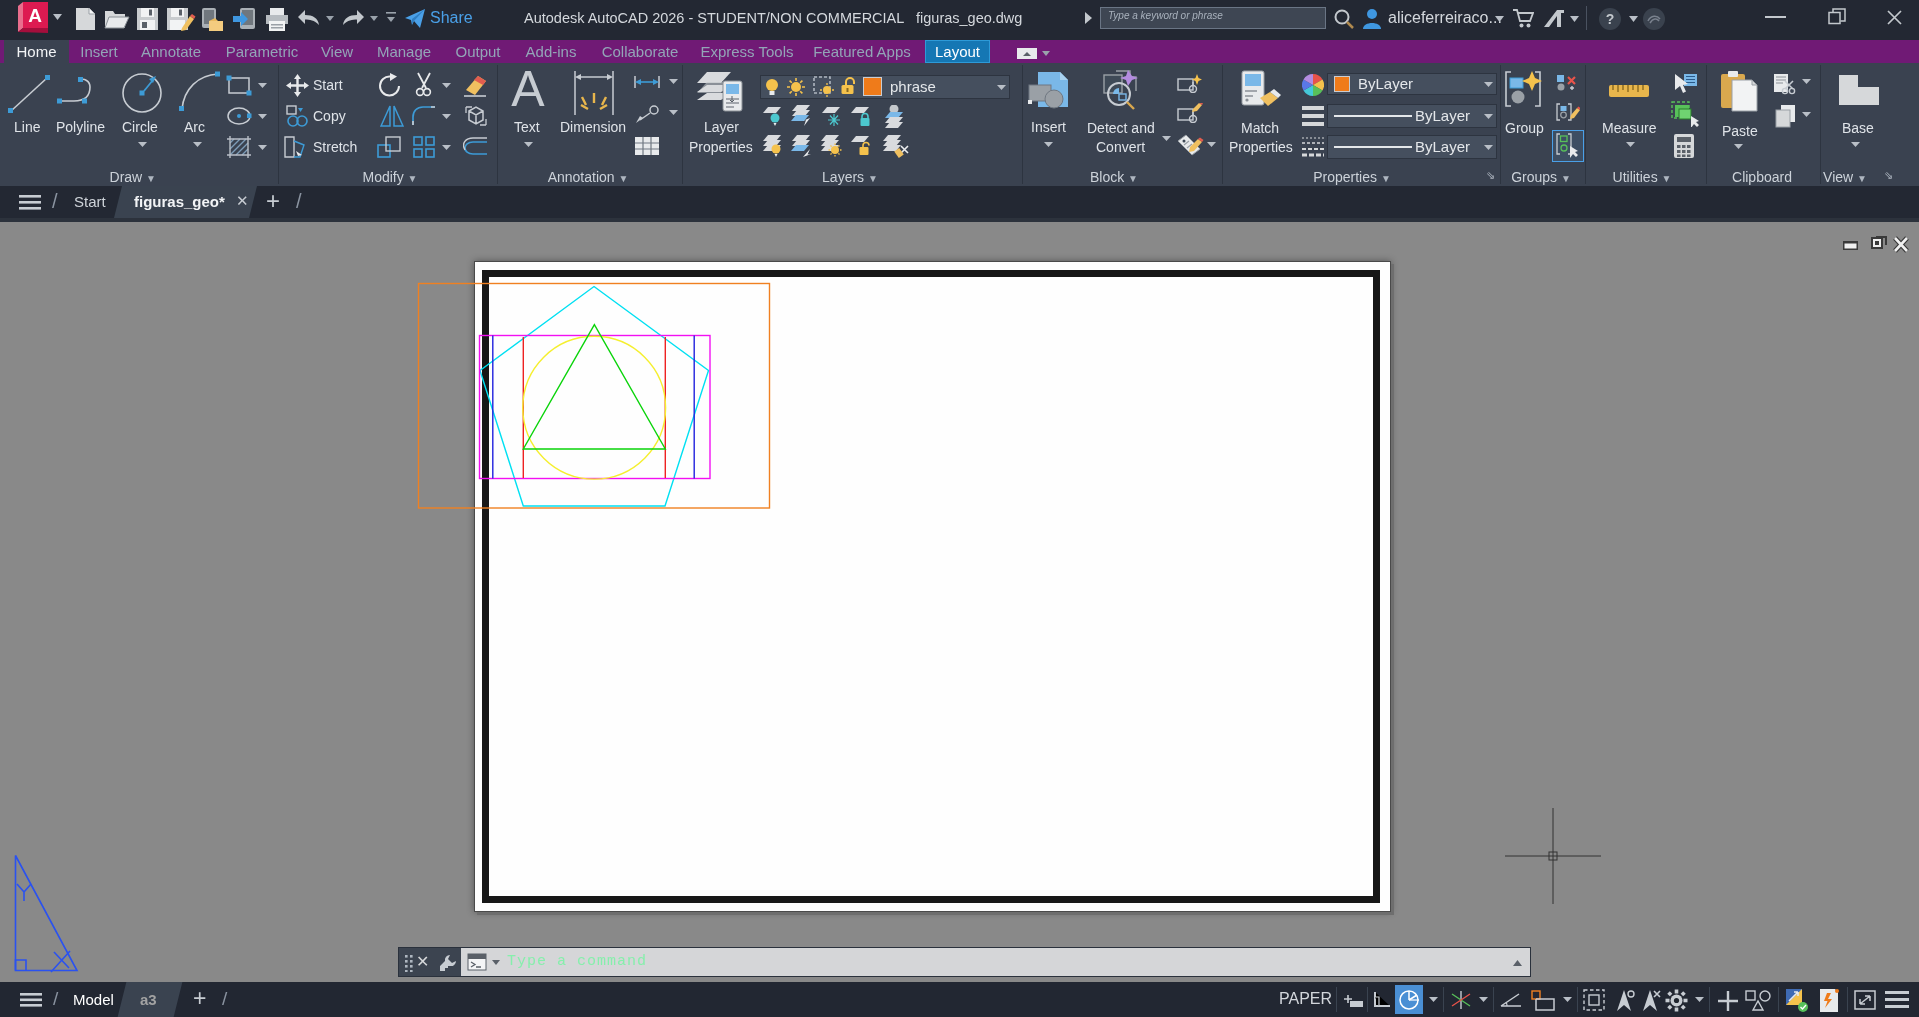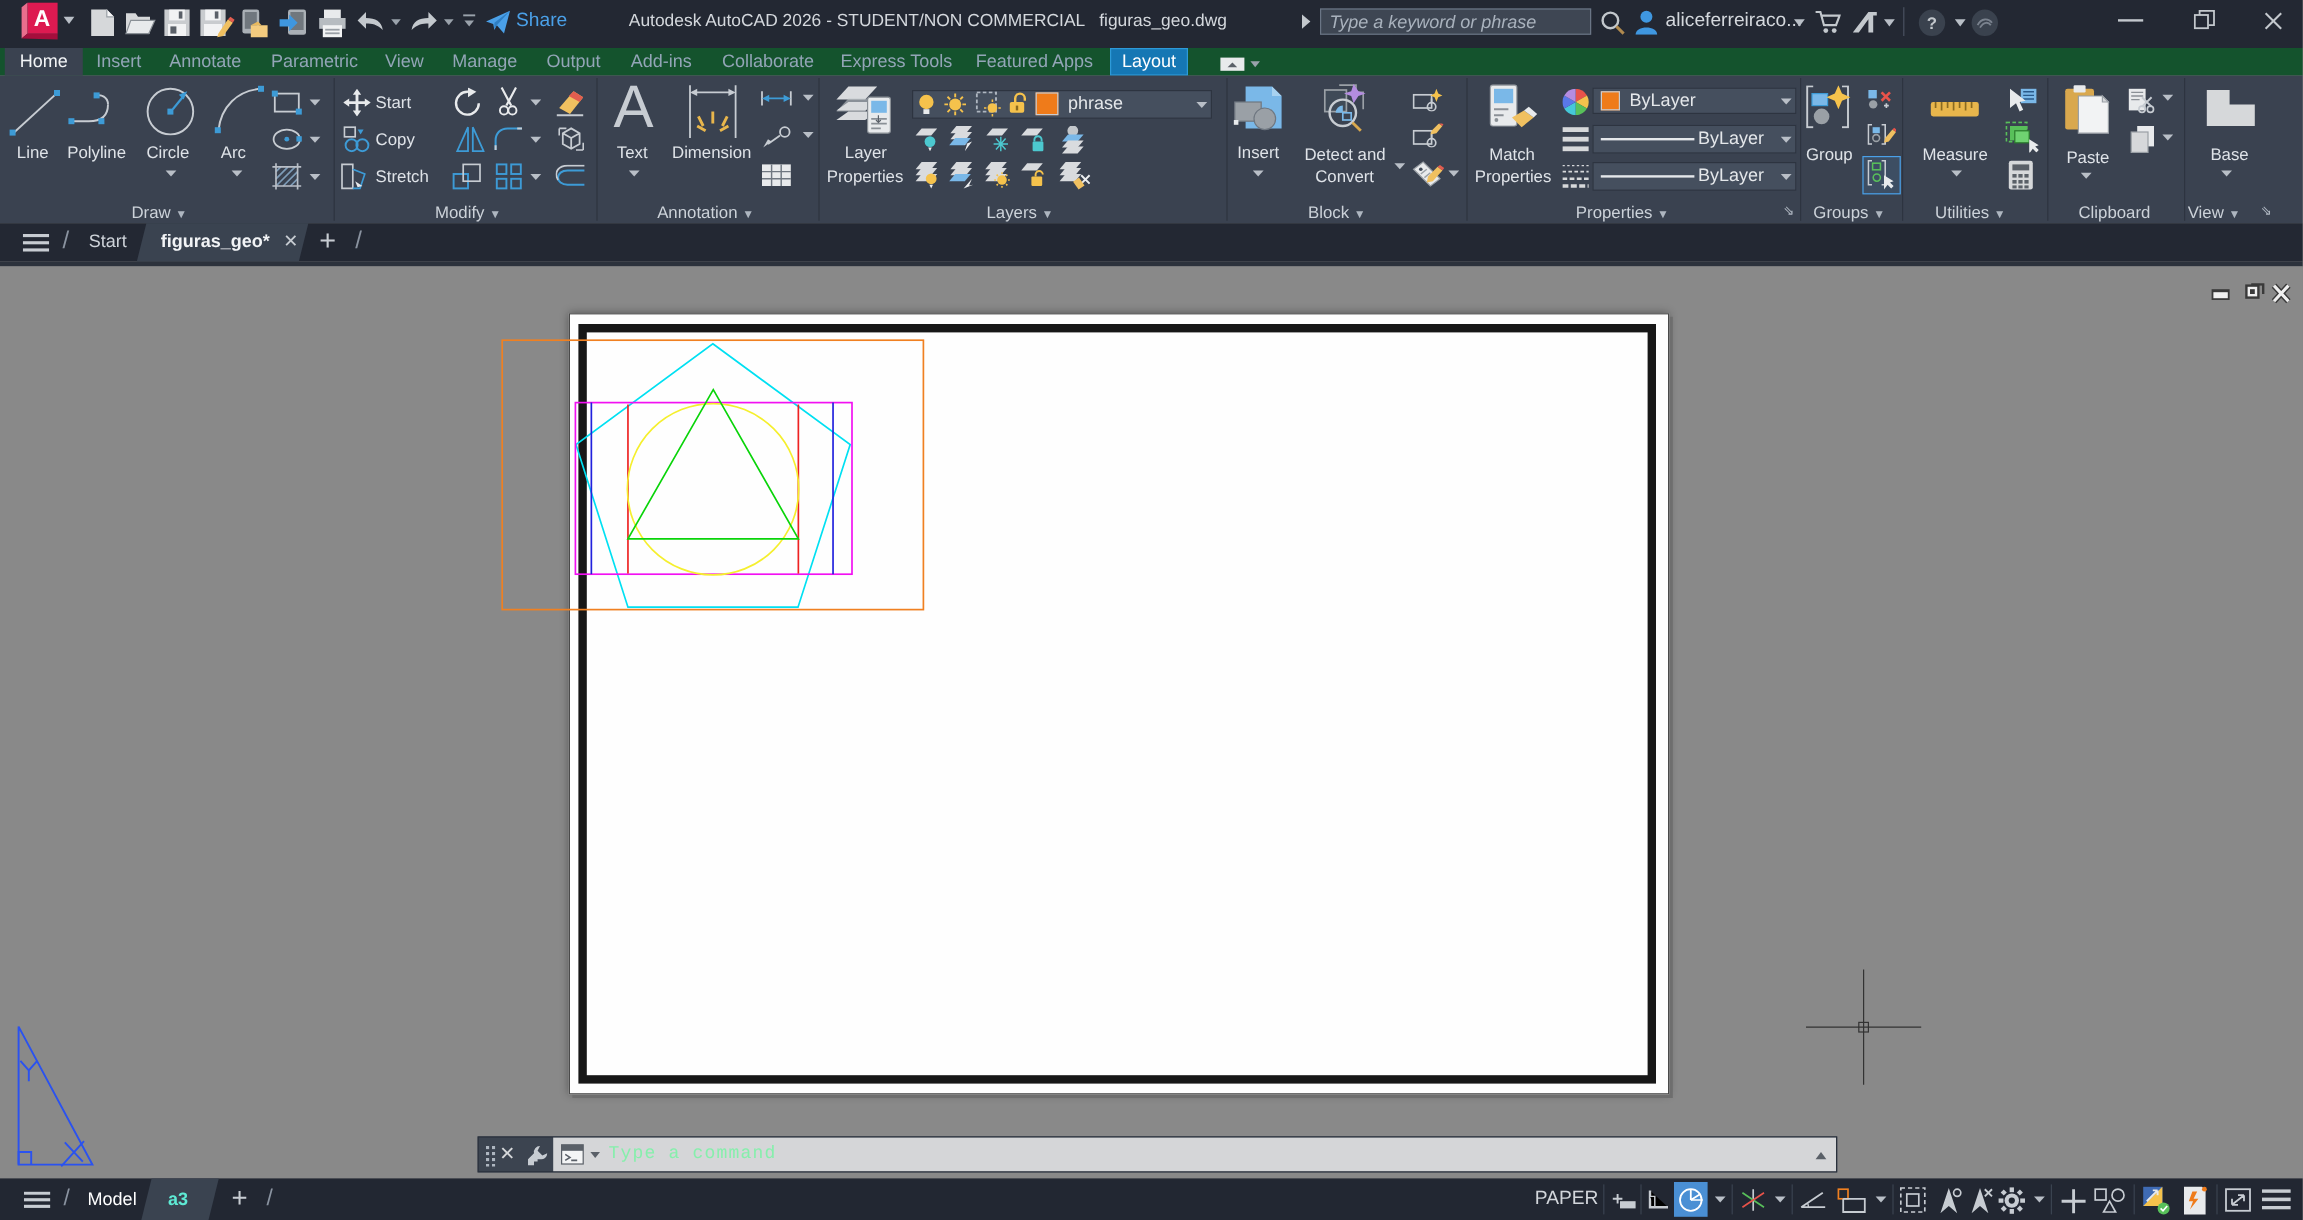--- a/index.html
+++ b/index.html
@@ -3,21 +3,21 @@
 <meta charset="utf-8">
 <style>
   * { margin:0; padding:0; box-sizing:border-box; }
   html,body { width:1919px; height:1017px; overflow:hidden; background:#898989;
     font-family:"Liberation Sans", sans-serif; }
   .abs { position:absolute; }
   #app { position:relative; width:1919px; height:1017px; }
   
   #titlebar { position:absolute; left:0; top:0; width:1919px; height:40px; background:#232833; }
   
-  #tabrow { position:absolute; left:0; top:40px; width:1919px; height:23px; background:#14532d; }
+  #tabrow { position:absolute; left:0; top:40px; width:1919px; height:23px; background:#701a75; }
   .rtab { position:absolute; top:0; height:23px; line-height:23px; color:#93a5b7; font-size:15px; text-align:center; }
   
   #ribbon { position:absolute; left:0; top:63px; width:1919px; height:123px; background:#3a4250; }
   .psep { position:absolute; top:2px; width:1px; height:119px; background:#2d3440; }
   .plabel { position:absolute; top:106px; height:16px; line-height:16px; color:#ccd2d9; font-size:14px; white-space:nowrap; }
   .pcaret { color:#aeb6c0; font-size:10px; }
   .biglabel { position:absolute; color:#dfe3e8; font-size:14px; white-space:nowrap; }
   .smalllabel { position:absolute; color:#dfe3e8; font-size:14px; white-space:nowrap; }
   
   #doctabs { position:absolute; left:0; top:186px; width:1919px; height:32px; background:#232833; }
@@ -115,21 +115,21 @@
     </svg>
     <div class="abs" style="left:430px;top:9px;font-size:16px;color:#4aa0e8">Share</div>
 
     <div class="abs" style="left:524px;top:10px;font-size:14.5px;color:#d4d8dd;white-space:nowrap">Autodesk AutoCAD 2026 - STUDENT/NON COMMERCIAL</div>
     <div class="abs" style="left:916px;top:10px;font-size:14.5px;color:#d4d8dd;white-space:nowrap">figuras_geo.dwg</div>
     <svg class="abs" style="left:1084px;top:11px" width="9" height="14">
         <path d="M1 1 L8 7 L1 13 Z" fill="#c3c8cd"></path>
       </svg>
 
     <div class="abs" style="left:1100px;top:7px;width:226px;height:22px;background:#3e4653;border:1px solid #6a7585"></div>
-    <div class="abs" style="left:1108px;top:10px;font-size:15px;font-style:italic;color:#a9b2bd">Type a keyword or phrase</div>
+    <div class="abs" style="left:1108px;top:10px;font-size:10px;font-style:italic;color:#a9b2bd">Type a keyword or phrase</div>
     <svg class="abs" style="left:1333px;top:8px" width="22" height="22" viewBox="0 0 22 22">
       <circle cx="9" cy="9" r="6.5" fill="none" stroke="#c3c8cd" stroke-width="2"></circle>
       <path d="M14 14 L20 20" stroke="#b08a4f" stroke-width="2.5"></path>
     </svg>
 
     <svg class="abs" style="left:1362px;top:8px" width="20" height="21" viewBox="0 0 20 21">
       <circle cx="10" cy="6" r="5" fill="#3f97e0"></circle>
         <path d="M1 21 C1 13 19 13 19 21 Z" fill="#3f97e0"></path>
     </svg>
     <div class="abs" style="left:1388px;top:9px;font-size:16px;color:#d4d8dd">aliceferreiraco...</div>
@@ -763,21 +763,21 @@
   </div>
   <div id="statusbar">
     <svg class="abs" style="left:20px;top:11px" width="22" height="14">
         <rect x="0" y="0" width="22" height="2.6" fill="#c7ccd2"></rect>
         <rect x="0" y="5.5" width="22" height="2.6" fill="#c7ccd2"></rect>
         <rect x="0" y="11" width="22" height="2.6" fill="#c7ccd2"></rect>
       </svg>
     <div class="abs" style="left:53px;top:6px;color:#8a93a0;font-size:19px">/</div>
     <div class="abs" style="left:73px;top:9px;font-size:15px;color:#ffffff">Model</div>
     <div class="abs" style="left:122px;top:0;width:56px;height:35px;background:#3a4350;transform:skewX(-14deg)"></div>
-    <div class="abs" style="left:140px;top:9px;font-size:15px;font-weight:bold;color:#5eead4">a3</div>
+    <div class="abs" style="left:140px;top:9px;font-size:15px;font-weight:bold;color:#a3a3a3">a3</div>
     <div class="abs" style="left:193px;top:3px;font-size:23px;color:#c7ccd2">+</div>
     <div class="abs" style="left:222px;top:6px;color:#8a93a0;font-size:19px">/</div>
     <div class="abs" style="left:1279px;top:8px;font-size:16px;color:#d2d6db">PAPER</div>
     <div class="abs" style="left:1336px;top:5px;width:1px;height:25px;background:#3a4350"></div>
 
     <svg class="abs" style="left:1342px;top:9px" width="22" height="17" viewBox="0 0 22 17">
       <path d="M6 4 L6 12 M2 8 L10 8" stroke="#c7ccd2" stroke-width="1.6"></path>
       <rect x="8" y="10" width="13" height="6" fill="#c7ccd2"></rect>
     </svg>
     <div class="abs" style="left:1367px;top:5px;width:1px;height:25px;background:#3a4350"></div>

